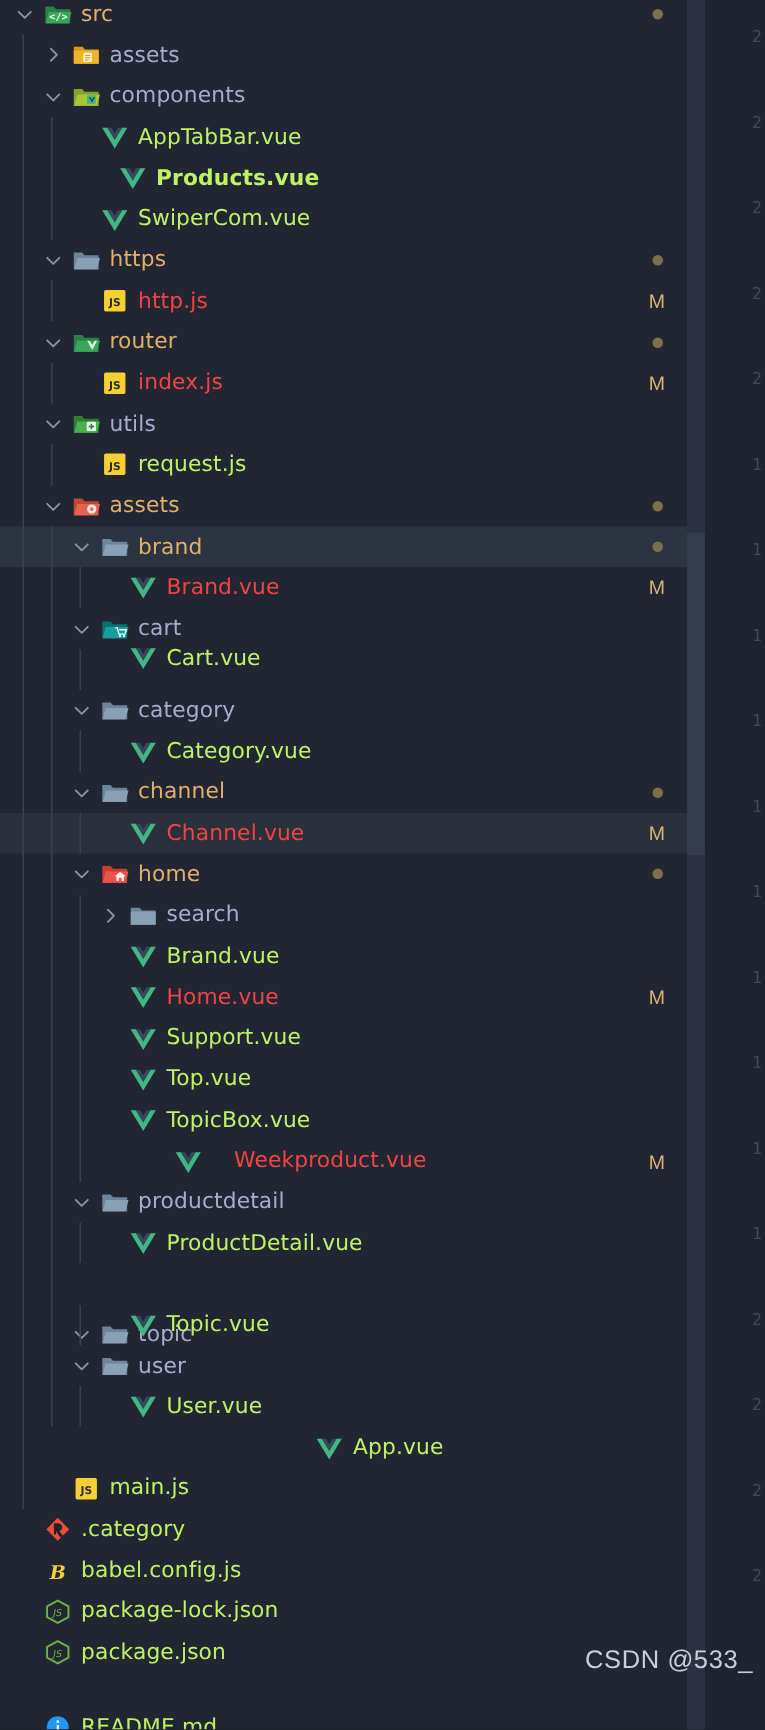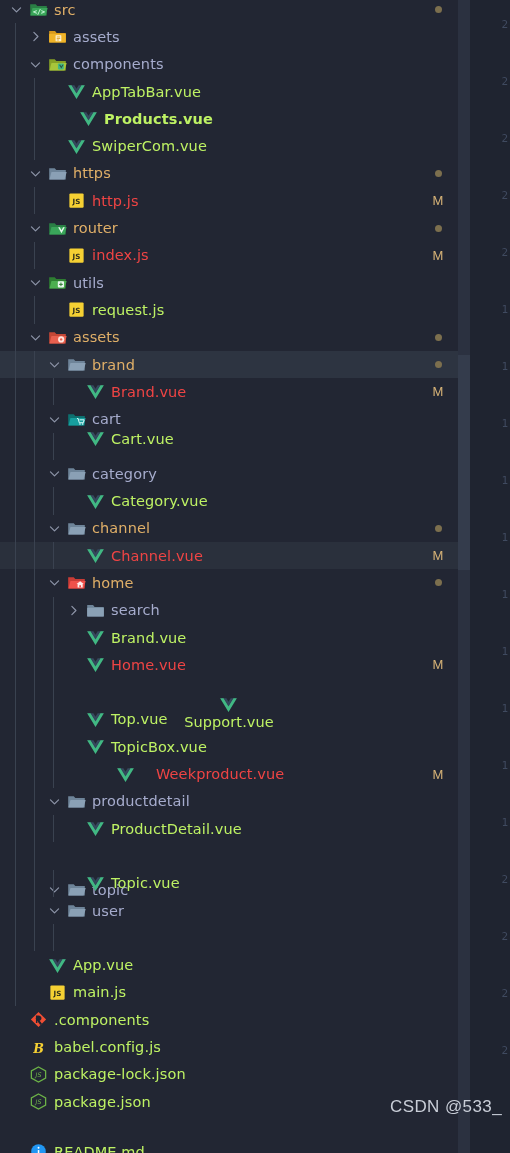--- a/index.html
+++ b/index.html
@@ -475,21 +475,21 @@
             <path d="M2.5 4h4.2L12 13.1 17.3 4h4.2L12 20.4z" fill="#35495e"></path>
             <path d="M2.5 4h4.2L12 13.1 17.3 4h4.2L12 20.4z" fill="none"></path>
             <path d="M2.6 4h3.9L12 13.6 17.5 4h3.9L12 20.3z" fill="none" stroke="#41b883" stroke-width="0"></path>
             <path d="M1.4 4h4.3L12 14.6 18.3 4h4.3L12 21.4z" fill="#41b883"></path>
             <path d="M6.2 4h3.1L12 8.6 14.7 4h3.1L12 13.3z" fill="#35495e"></path>
           </svg>
         </span>
         <span class="label c-mod">Home.vue</span>
         <span class="gut">M</span>
       </div>
-      <div class="row" style="position: absolute; top: 678.5px; left: 0px; width: 458px; flex-direction: column;">
+      <div class="row" style="position: absolute; top: 678.5px; left: 0px; width: 458px;">
         <div style="width: 65px; flex: 0 0 auto;"></div>
         <span class="twist"></span>
         <span class="ico" style="margin-left: 5px;">
           <svg viewBox="0 0 24 24" xmlns="http://www.w3.org/2000/svg">
             <path d="M2.5 4h4.2L12 13.1 17.3 4h4.2L12 20.4z" fill="#35495e"></path>
             <path d="M2.5 4h4.2L12 13.1 17.3 4h4.2L12 20.4z" fill="none"></path>
             <path d="M2.6 4h3.9L12 13.6 17.5 4h3.9L12 20.3z" fill="none" stroke="#41b883" stroke-width="0"></path>
             <path d="M1.4 4h4.3L12 14.6 18.3 4h4.3L12 21.4z" fill="#41b883"></path>
             <path d="M6.2 4h3.1L12 8.6 14.7 4h3.1L12 13.3z" fill="#35495e"></path>
           </svg>
@@ -605,21 +605,35 @@
           </svg>
         </span>
         <span class="ico" style="margin-left: 5px;">
           <svg viewBox="0 0 24 24" xmlns="http://www.w3.org/2000/svg">
             <path d="M1.5 5.5h7l2 2.2h12v12H1.5z" fill="#6e8499"></path>
             <path d="M4.4 10.2h19.2l-2.6 9.3H1.9z" fill="#8aa0b5"></path>
           </svg>
         </span>
         <span class="label c-fold">user</span>
       </div>
-      <div class="row" style="position: absolute; top: 951.5px; left: 0px; width: 458px;">
+      <div class="row" style="position: absolute; top: 924.2px; left: 0px; width: 458px;">
+        <div style="width: 65px; flex: 0 0 auto;"></div>
+        <span class="twist"></span>
+        <span class="ico" style="margin-left: 5px;">
+          <svg viewBox="0 0 24 24" xmlns="http://www.w3.org/2000/svg">
+            <path d="M2.5 4h4.2L12 13.1 17.3 4h4.2L12 20.4z" fill="#35495e"></path>
+            <path d="M2.5 4h4.2L12 13.1 17.3 4h4.2L12 20.4z" fill="none"></path>
+            <path d="M2.6 4h3.9L12 13.6 17.5 4h3.9L12 20.3z" fill="none" stroke="#41b883" stroke-width="0"></path>
+            <path d="M1.4 4h4.3L12 14.6 18.3 4h4.3L12 21.4z" fill="#41b883"></path>
+            <path d="M6.2 4h3.1L12 8.6 14.7 4h3.1L12 13.3z" fill="#35495e"></path>
+          </svg>
+        </span>
+        <span class="label c-file">User.vue</span>
+      </div>
+      <div class="row" style="position: absolute; top: 951.5px; left: 0px; width: 458px; justify-content: center;">
         <div style="width: 27px; flex: 0 0 auto;"></div>
         <span class="twist"></span>
         <span class="ico" style="margin-left: 5px;">
           <svg viewBox="0 0 24 24" xmlns="http://www.w3.org/2000/svg">
             <path d="M2.5 4h4.2L12 13.1 17.3 4h4.2L12 20.4z" fill="#35495e"></path>
             <path d="M2.5 4h4.2L12 13.1 17.3 4h4.2L12 20.4z" fill="none"></path>
             <path d="M2.6 4h3.9L12 13.6 17.5 4h3.9L12 20.3z" fill="none" stroke="#41b883" stroke-width="0"></path>
             <path d="M1.4 4h4.3L12 14.6 18.3 4h4.3L12 21.4z" fill="#41b883"></path>
             <path d="M6.2 4h3.1L12 8.6 14.7 4h3.1L12 13.3z" fill="#35495e"></path>
           </svg>
@@ -641,21 +655,21 @@
         <div style="width: 8px; flex: 0 0 auto;"></div>
         <span class="twist"></span>
         <span class="ico" style="margin-left: 5px;">
           <svg viewBox="0 0 24 24" xmlns="http://www.w3.org/2000/svg">
             <path d="M12 2.4 21.6 12 12 21.6 2.4 12z" fill="#f04e34"></path>
             <path d="M12 6.6c2.6 0 4.6 1.5 4.6 4 0 2-1.2 3.3-3 3.8l2.4 3.6h-3l-2.1-3.4h-.6v3.4H8.1V6.6z" fill="#1f2430" transform="scale(0.82) translate(2.6,2.0)"></path>
             <circle cx="10.4" cy="10.4" r="1.7" fill="#1f2430"></circle>
             <path d="M11.6 11.5 16.4 17.4l-2.2 1.5-4.2-6z" fill="#1f2430"></path>
           </svg>
         </span>
-        <span class="label c-file">.components</span>
+        <span class="label c-file">.category</span>
       </div>
       <div class="row" style="position: absolute; top: 1033.4px; left: 0px; width: 458px;">
         <div style="width: 8px; flex: 0 0 auto;"></div>
         <span class="twist"></span>
         <span class="ico" style="margin-left: 5px;">
           <svg viewBox="0 0 24 24" xmlns="http://www.w3.org/2000/svg">
             <text x="12" y="18.5" font-family="DejaVu Serif" font-size="16" font-style="italic" font-weight="bold" fill="#f5d033" text-anchor="middle">B</text>
           </svg>
         </span>
         <span class="label c-file">babel.config.js</span>

